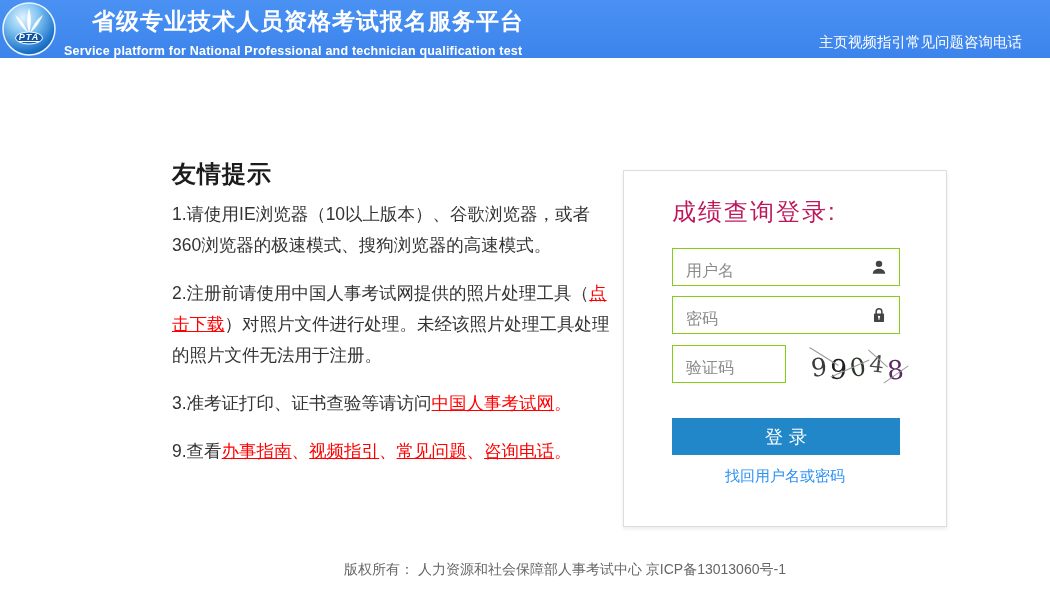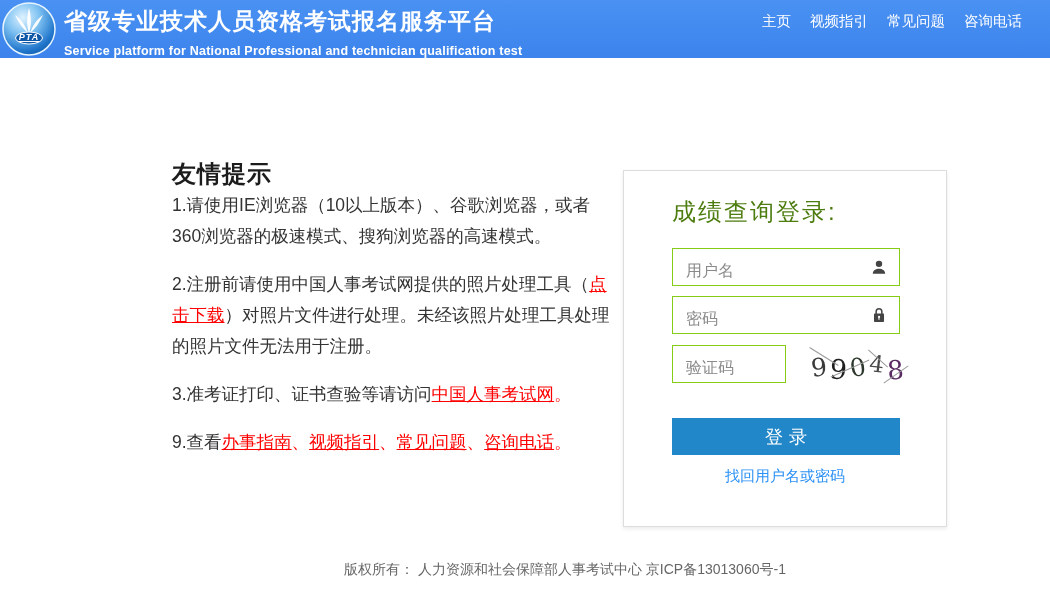--- a/index.html
+++ b/index.html
@@ -20,41 +20,41 @@
     position:absolute; left:2px; top:2px; width:54px; height:54px;
   }
   .logo svg { display:block; width:54px; height:54px; }
   .logo-text {
     position:absolute; left:0; right:0; top:30px; text-align:center;
     font-size:9px; font-weight:bold; font-style:italic; color:#fff;
     letter-spacing:1px;
     text-decoration:underline;
   }
   .titles { position:absolute; left:64px; top:6px; color:#fff; }
-  .main-title { font-size:23px; font-weight:bold; letter-spacing:1px; }
+  .main-title { font-size:23px; font-weight:bold; letter-spacing:1px;margin-left:28px; }
   .sub-title { font-size:12.5px; font-weight:bold; margin-top:7px; letter-spacing:0.2px; }
-  .nav { position:absolute; right:28px; top:12px; display:flex; gap:19px; }
+  .nav { position:absolute; right:28px; top:33px; display:flex; }
   .nav a { color:#ffffff; font-size:14.5px; text-decoration:none; cursor:pointer; }
 
   
   .tips { position:absolute; left:172px; top:158px; width:438px; color:#333; }
-  .tips h2 { font-size:24px; color:#1c1c1c; letter-spacing:1px; }
+  .tips h2 { font-size:24px; color:#1c1c1c; margin-bottom:9px; letter-spacing:1px; }
   .tips p { font-size:17.5px; line-height:31px; margin-bottom:17px; }
   .red-link { color:#ff0000; text-decoration:underline; cursor:pointer; }
   .red-text { color:#ff0000; text-decoration:none; }
 
   
   .login-box {
     position:absolute; left:623px; top:170px; width:324px; height:357px;
     background:#fff; border:1px solid #ddd;
     box-shadow:0 2px 4px rgba(0,0,0,0.08);
   }
   .login-title {
     position:absolute; left:48px; top:25px;
-    font-size:24px; color:#4d7c0f; letter-spacing:2px;
+    font-size:24px; color:#be185d; letter-spacing:2px;
   }
   .field { position:absolute; left:48px; width:228px; height:38px; }
   .f-user { top:77px; }
   .f-pass { top:125px; }
   .f-captcha { top:174px; width:114px; }
   .field input {
     width:100%; height:100%; border:1px solid #84cc16; background:#fff;
     padding:8px 38px 0 13px; font-size:16px; color:#333; outline:none;
     font-family:inherit;
   }

